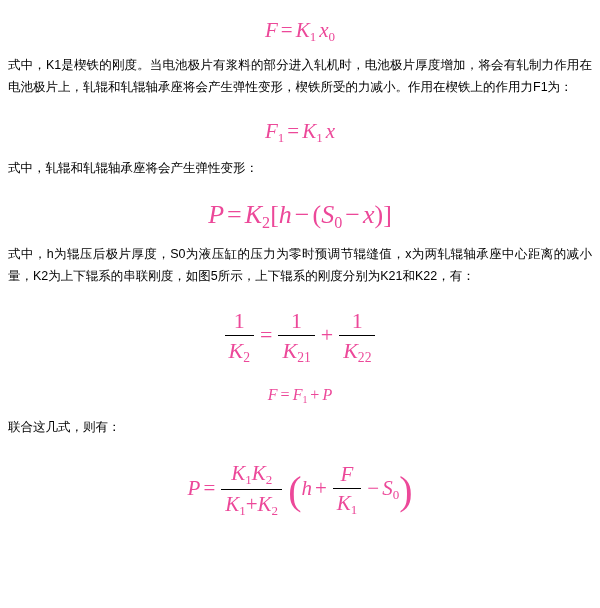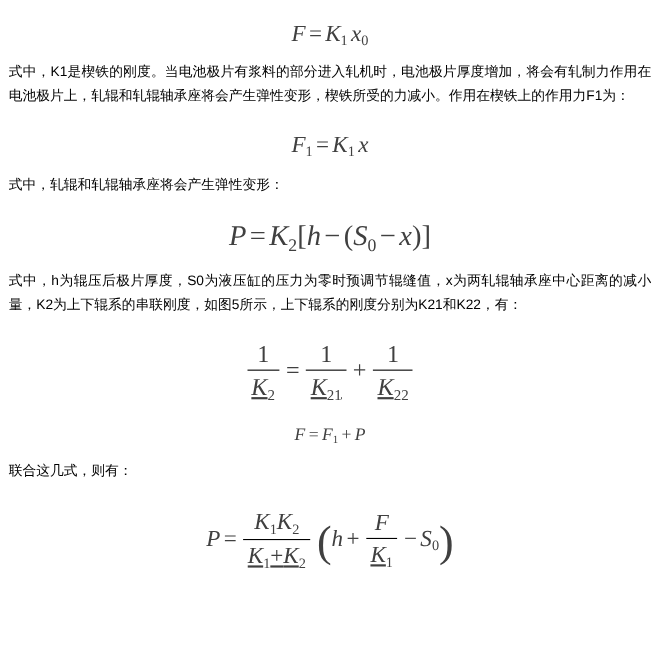--- a/index.html
+++ b/index.html
@@ -24,21 +24,21 @@
   .para {
     font-size: 12.5px;
     line-height: 1.75;
     text-align: justify;
     margin: 0;
     color: #000;
   }
   .eq {
     text-align: center;
     font-family: "Liberation Serif", serif;
-    color: #404040;
+    color: #ec4899;
   }
   .eq-line {
     display: inline-block;
   }
   
   .it {
     font-family: "Liberation Serif", serif;
     font-style: italic;
   }
   .up {
@@ -57,21 +57,20 @@
     margin: 0 3px;
   }
   .frac .num {
     display: block;
     padding: 0 4px 1px 4px;
     border-bottom: 1.3px solid #000;
   }
   .frac .den {
     display: block;
     padding: 2px 4px 0 4px;
-    text-decoration: underline;
   }
   .big-paren {
     font-size: 1.9em;
     font-family: "Liberation Serif", serif;
     vertical-align: middle;
     line-height: 0;
     position: relative;
     top: 0.02em;
   }
   .sp { display: inline-block; width: 3px; }

